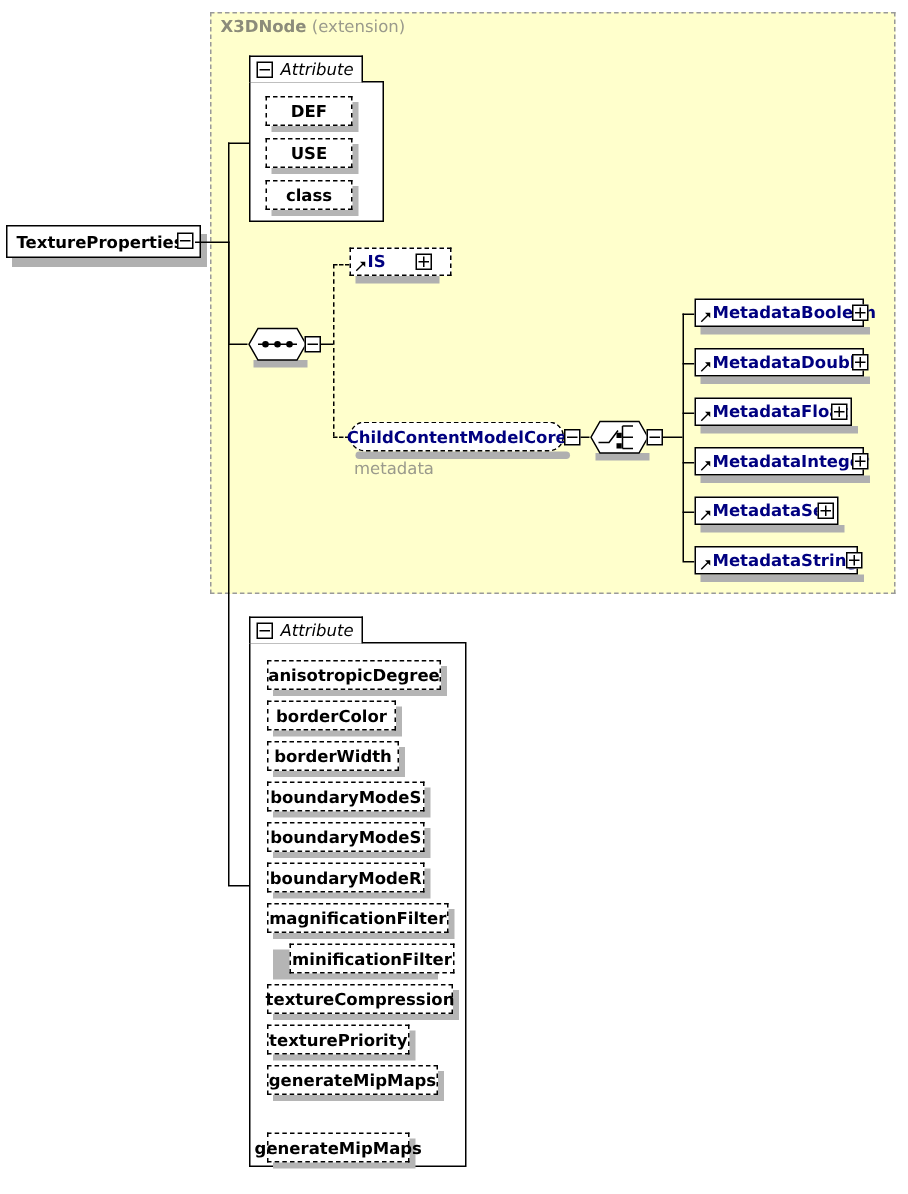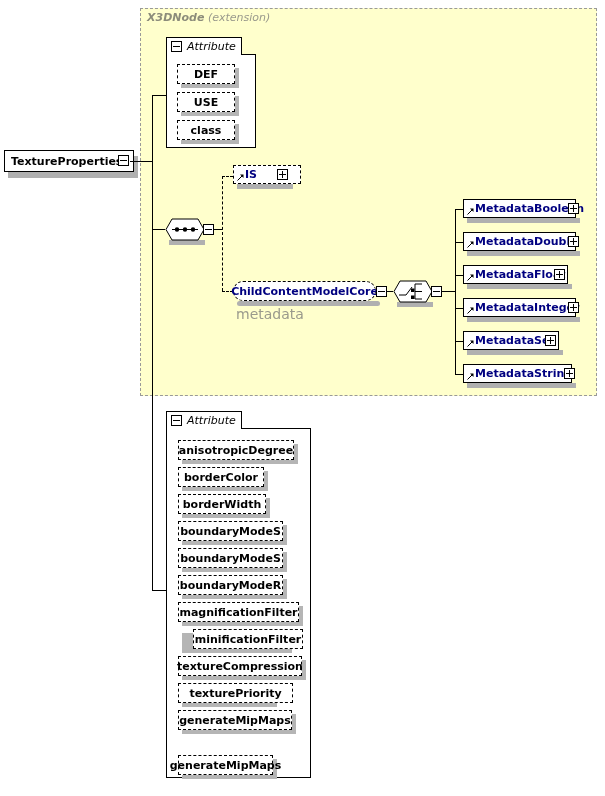--- a/index.html
+++ b/index.html
@@ -99,30 +99,30 @@
     display:flex;align-items:center;justify-content:center;
     height:20px;white-space:nowrap;
   }
   .attr-shadow{position:absolute;background:#b5b5b5;height:20px;}
 
   
   .comp{position:absolute;}
   .comp svg{display:block;}
 
   .sublabel{
-    position:absolute;font-size:14px;color:#9a9a8c;white-space:nowrap;
+    position:absolute;font-size:11px;color:#9a9a8c;white-space:nowrap;
   }
 </style>
 </head>
 <body>
 
 <div class="canvas">
 
   <div class="ext-region" style="left:140px;top:8px;width:457px;height:388px;"></div>
-  <div class="ext-label" style="left:147px;top:11px;font-style:italic;">
+  <div class="ext-label" style="left:147px;top:11px;">
     <span class="nm">X3DNode</span>
     <span class="kind">(extension)</span>
   </div>
 
   <div class="shadowbox" style="left:8px;top:172px;width:130px;height:6px;"></div>
   <div class="shadowbox" style="left:132px;top:156px;width:6px;height:22px;"></div>
   <div class="node el black" style="left:4px;top:150px;width:130px;height:22px;">
     <span class="txt">TextureProperties</span>
   </div>
 
@@ -341,21 +341,21 @@
   <div class="attr-row" style="left:178px;top:629px;width:110px;margin-left:15px;">
     <span>minificationFilter</span>
   </div>
 
   <div class="attr-shadow" style="left:182px;top:660px;width:124px;"></div>
   <div class="attr-row" style="left:178px;top:656px;width:124px;">
     <span>textureCompression</span>
   </div>
 
   <div class="attr-shadow" style="left:182px;top:687px;width:95px;"></div>
-  <div class="attr-row" style="left:178px;top:683px;width:115px;">
+  <div class="attr-row" style="left:178px;top:683px;width:95px;">
     <span>texturePriority</span>
   </div>
 
   <div class="attr-shadow" style="left:182px;top:714px;width:114px;"></div>
   <div class="attr-row" style="left:178px;top:710px;width:114px;">
     <span>generateMipMaps</span>
   </div>
 
   <div class="attr-shadow" style="left:182px;top:759px;width:95px;"></div>
   <div class="attr-row" style="left:178px;top:755px;width:95px;">

